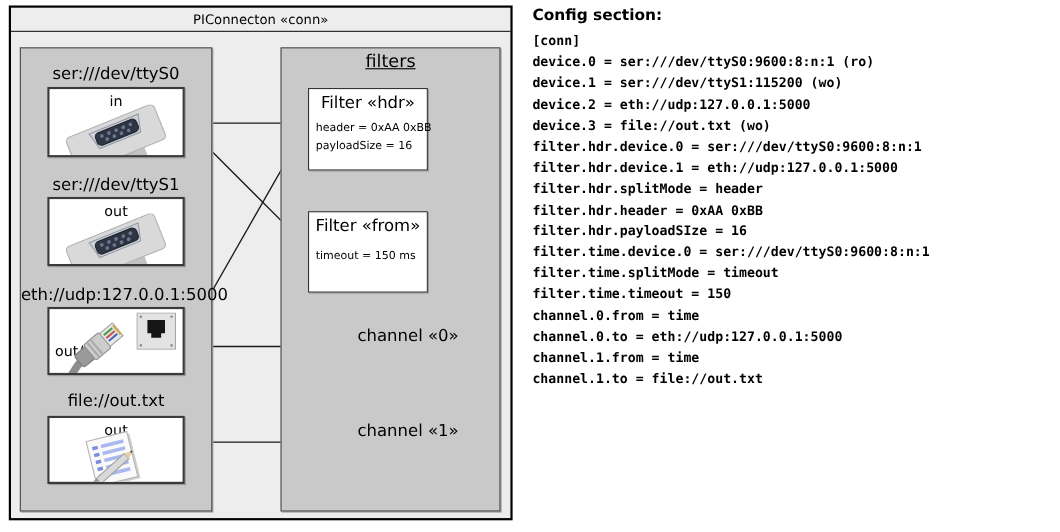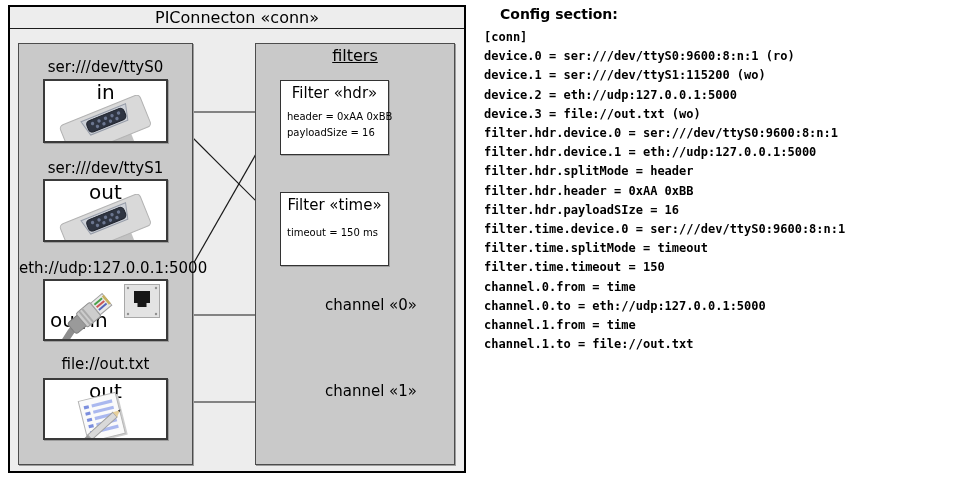--- a/index.html
+++ b/index.html
@@ -4,54 +4,54 @@
 <style>
   * { margin:0; padding:0; box-sizing:border-box; }
   body { background:#fff; }
   .stage { position:relative; width:964px; height:484px; background:#ffffff;
            font-family:"DejaVu Sans", sans-serif; color:#000; overflow:hidden; }
 
   
   .diagram { position:absolute; left:8px; top:5px; width:458px; height:468px;
              background:#ededed; border:2px solid #000; }
   .diagram-title { position:absolute; left:0; top:0; width:100%; height:22px;
-                   line-height:22px; text-align:center; font-size:16px;
+                   line-height:22px; text-align:center; font-size:12px;
                    border-bottom:1px solid #1c1c1c; }
   .panel { position:absolute; top:36px; height:422px; background:#c9c9c9;
            border:1px solid #4c4c4c; box-shadow:1px 1px 0 #9d9d9d; }
   .devices-panel { left:8px; width:175px; }
   .filters-panel { left:245px; width:200px; }
 
   .device-label { position:absolute; left:0; width:100%; text-align:center;
                   font-size:15px; line-height:16px; white-space:nowrap; }
   .device-box { position:absolute; left:24px; width:125px; background:#fff;
                 border:2px solid #3a3a3a; overflow:hidden;
                 box-shadow:1px 1px 0 #9d9d9d; }
   .port-label { position:absolute; top:0; left:0; width:100%; text-align:center;
-                font-size:20px; line-height:23px; }
+                font-size:13px; line-height:23px; }
   .port-label.corner { width:auto; left:5px;margin-top:28px; }
 
   .filters-title { position:absolute; top:2px; left:0; width:100%;
                    text-align:center; font-size:16px;text-decoration:underline; }
   .filter-box { position:absolute; left:24px; width:109px; background:#fff;
                 border:1.5px solid #333; box-shadow:1px 1px 0 #9d9d9d; }
   .filter-title { position:absolute; top:3px; left:0; width:100%;
                   text-align:center; font-size:15px; }
   .filter-prop { position:absolute; left:6px; font-size:10px;
                  line-height:16px; white-space:nowrap; }
   .channel-label { position:absolute; right:37px; font-size:15px; white-space:nowrap; }
 
   .connectors { position:absolute; left:0; top:0; width:454px; height:464px;
                 pointer-events:none; }
   .icon-svg { position:absolute; }
 
   
   .config-section { position:absolute; left:484px; top:6px; width:478px; }
   .config-heading { font-family:"DejaVu Sans", sans-serif; font-weight:bold;
-                    font-size:14px;margin-left:16px; }
+                    font-size:14px; }
   .config-text { margin-top:6px; font-family:"DejaVu Sans Mono", monospace;
                  font-weight:bold; font-size:12px; line-height:19.2px;
                  white-space:pre; }
 </style>
 </head>
 <body>
 
 <div class="stage">
 
   <div class="diagram">
@@ -179,21 +179,21 @@
     <div class="panel filters-panel">
       <div class="filters-title">filters</div>
 
       <div class="filter-box" style="top:36px; height:75px">
         <div class="filter-title">Filter «hdr»</div>
         <div class="filter-prop" style="top:28px">header = 0xAA 0xBB</div>
         <div class="filter-prop" style="top:44px">payloadSize = 16</div>
       </div>
 
       <div class="filter-box" style="top:148px; height:74px">
-        <div class="filter-title">Filter «time»</div>
+        <div class="filter-title">Filter «from»</div>
         <div class="filter-prop" style="top:32px">timeout = 150 ms</div>
       </div>
 
       <div class="channel-label" style="top:252px">channel «0»</div>
       <div class="channel-label" style="top:338px">channel «1»</div>
     </div>
   </div>
 
   <div class="config-section">
     <div class="config-heading">Config section:</div>

